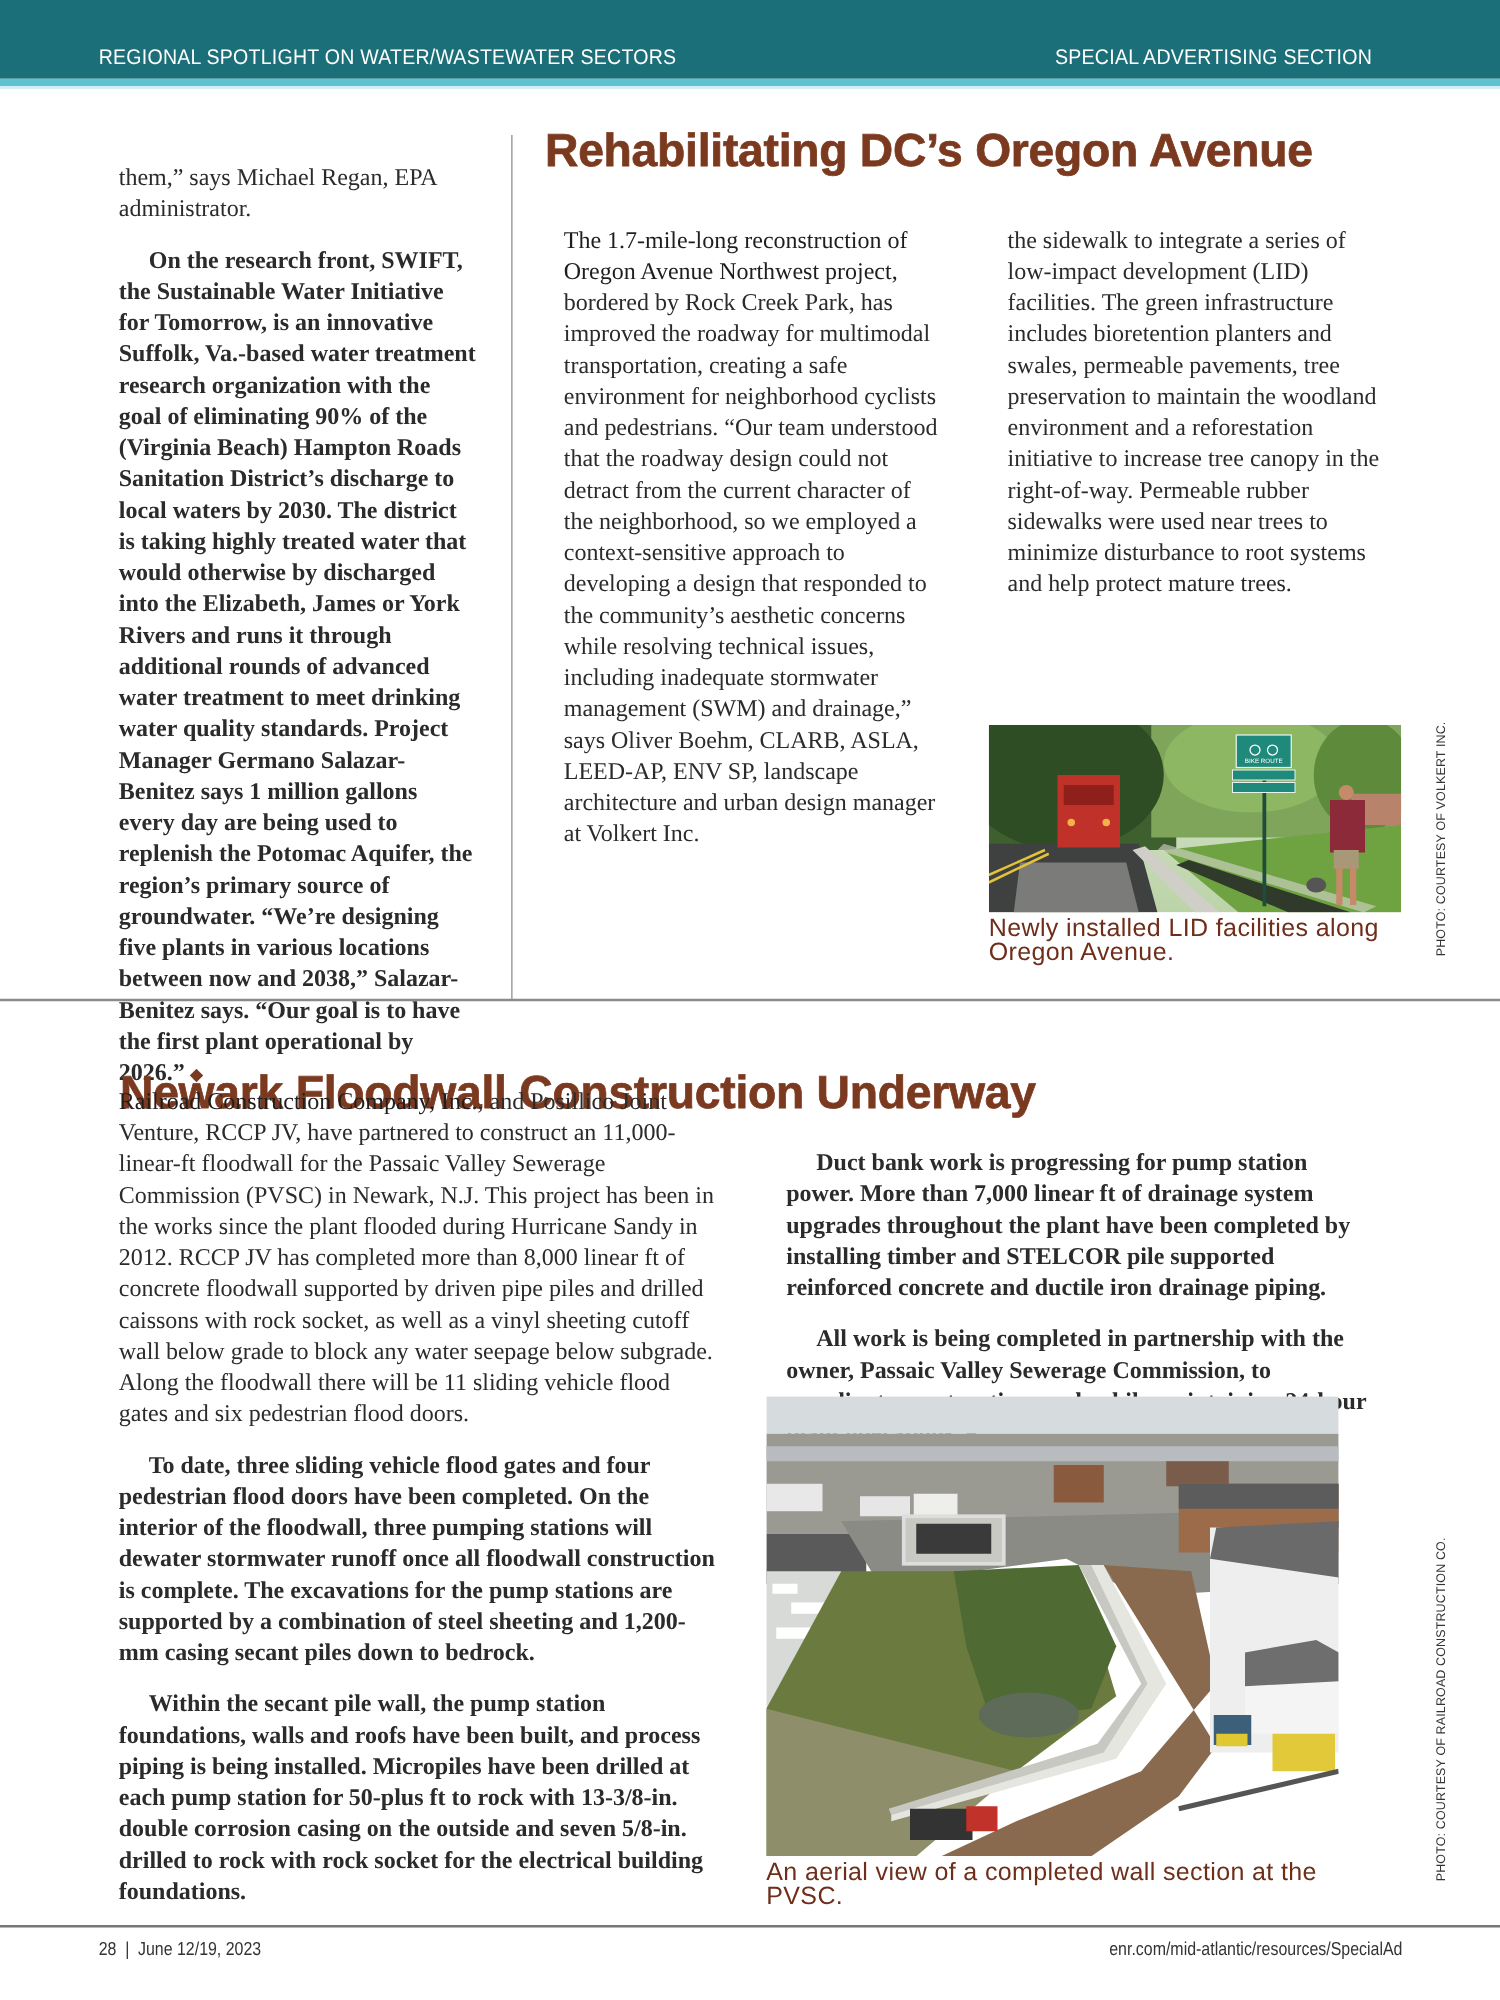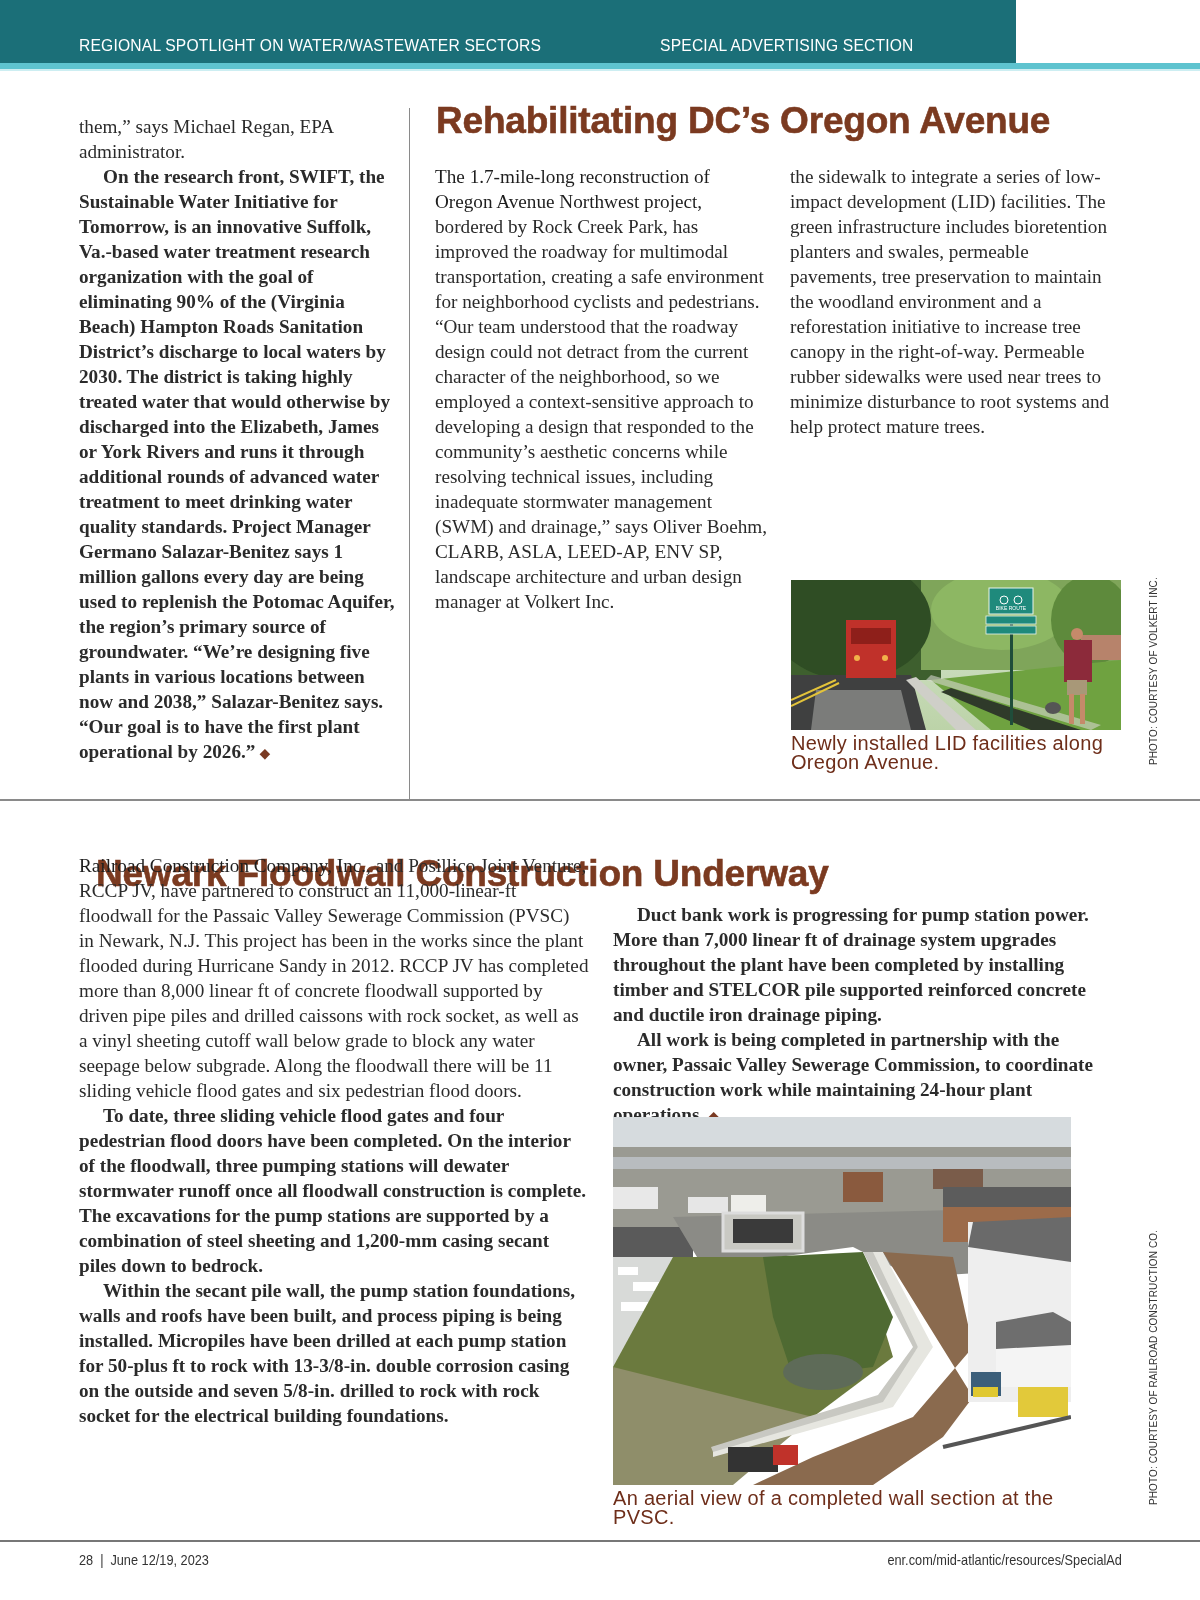--- a/index.html
+++ b/index.html
@@ -2,21 +2,21 @@
 <html><head>
 <meta charset="utf-8">
 <style>
   html, body { margin: 0; padding: 0; }
   body {
     width: 1200px; height: 1600px; position: relative; overflow: hidden;
     background: #ffffff; color: #2a2a2a;
     font-family: "Liberation Serif", "DejaVu Serif", serif;
   }
   .header {
-    position: absolute; left: 0; top: 0; width: 1016px; height: 63px;
+    position: absolute; left: 0; top: 0; width: 1200px; height: 63px;
     background: #1b6f78;
   }
   .header-stripe {
     position: absolute; left: 0; top: 63px; width: 1200px; height: 6px;
     background: #5ec3cf;
   }
   .header-stripe2 {
     position: absolute; left: 0; top: 69px; width: 1200px; height: 2px;
     background: #cdeef2;
   }
@@ -26,21 +26,21 @@
     color: #ffffff; font-size: 17px; letter-spacing: 0.2px;
     transform: scaleX(0.92); transform-origin: left top;
   }
   .header-left { left: 79px; }
   .header-right { right: 102px; transform-origin: right top; }
 
   .col {
     position: absolute;
     font-size: 19.2px; line-height: 25px; color: #2b2b2b;
   }
-  .col p { margin: 0; text-align: left; }
+  .col p { margin: 16px; text-align: left; }
   .col p.indent { text-indent: 24px; font-weight: bold; }
   .col b { font-weight: normal; color: #1e1e1e; }
   .diamond { color: #7a3a22; font-size: 14px; padding-left: 4px; }
 
   .title {
     position: absolute;
     font-family: "Liberation Sans", "DejaVu Sans", sans-serif;
     color: #7b3a20; font-weight: bold;
     font-size: 37px; line-height: 42px; letter-spacing: -0.2px;
     -webkit-text-stroke: 0.6px #7b3a20;

